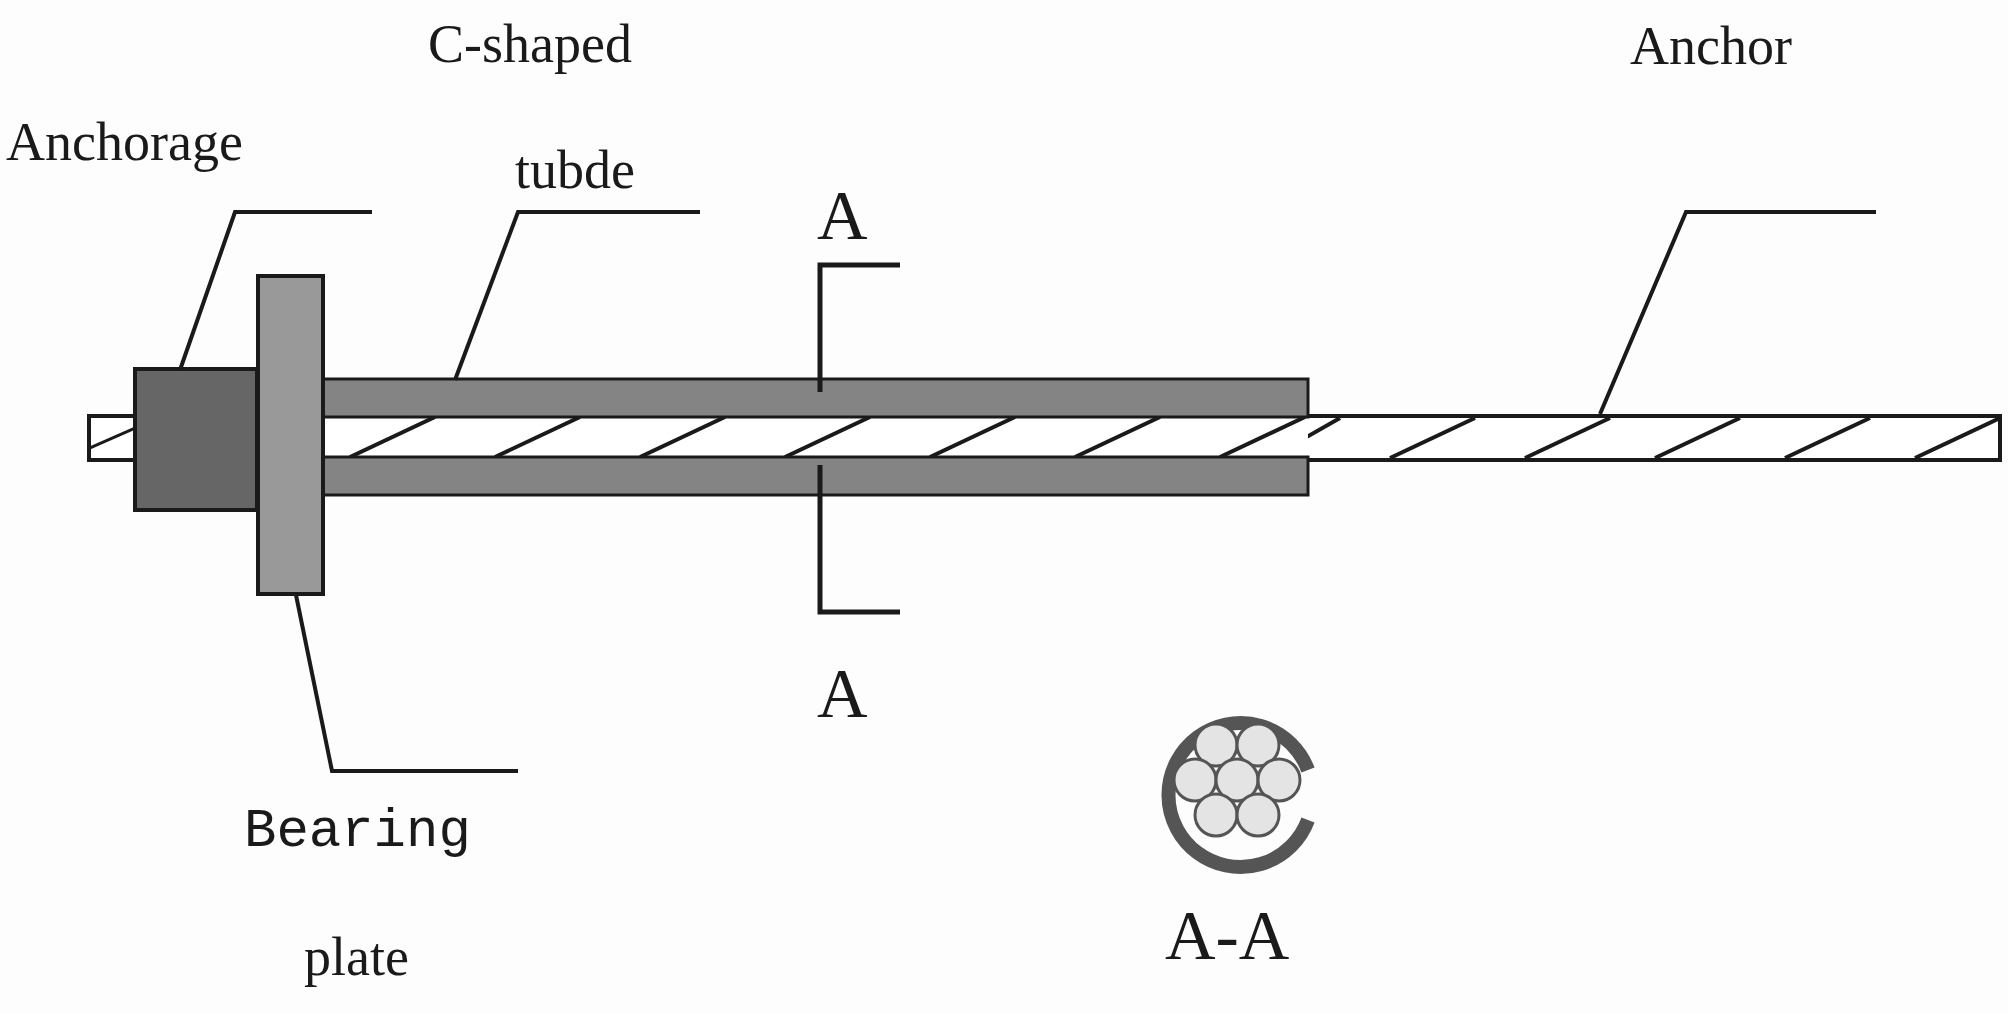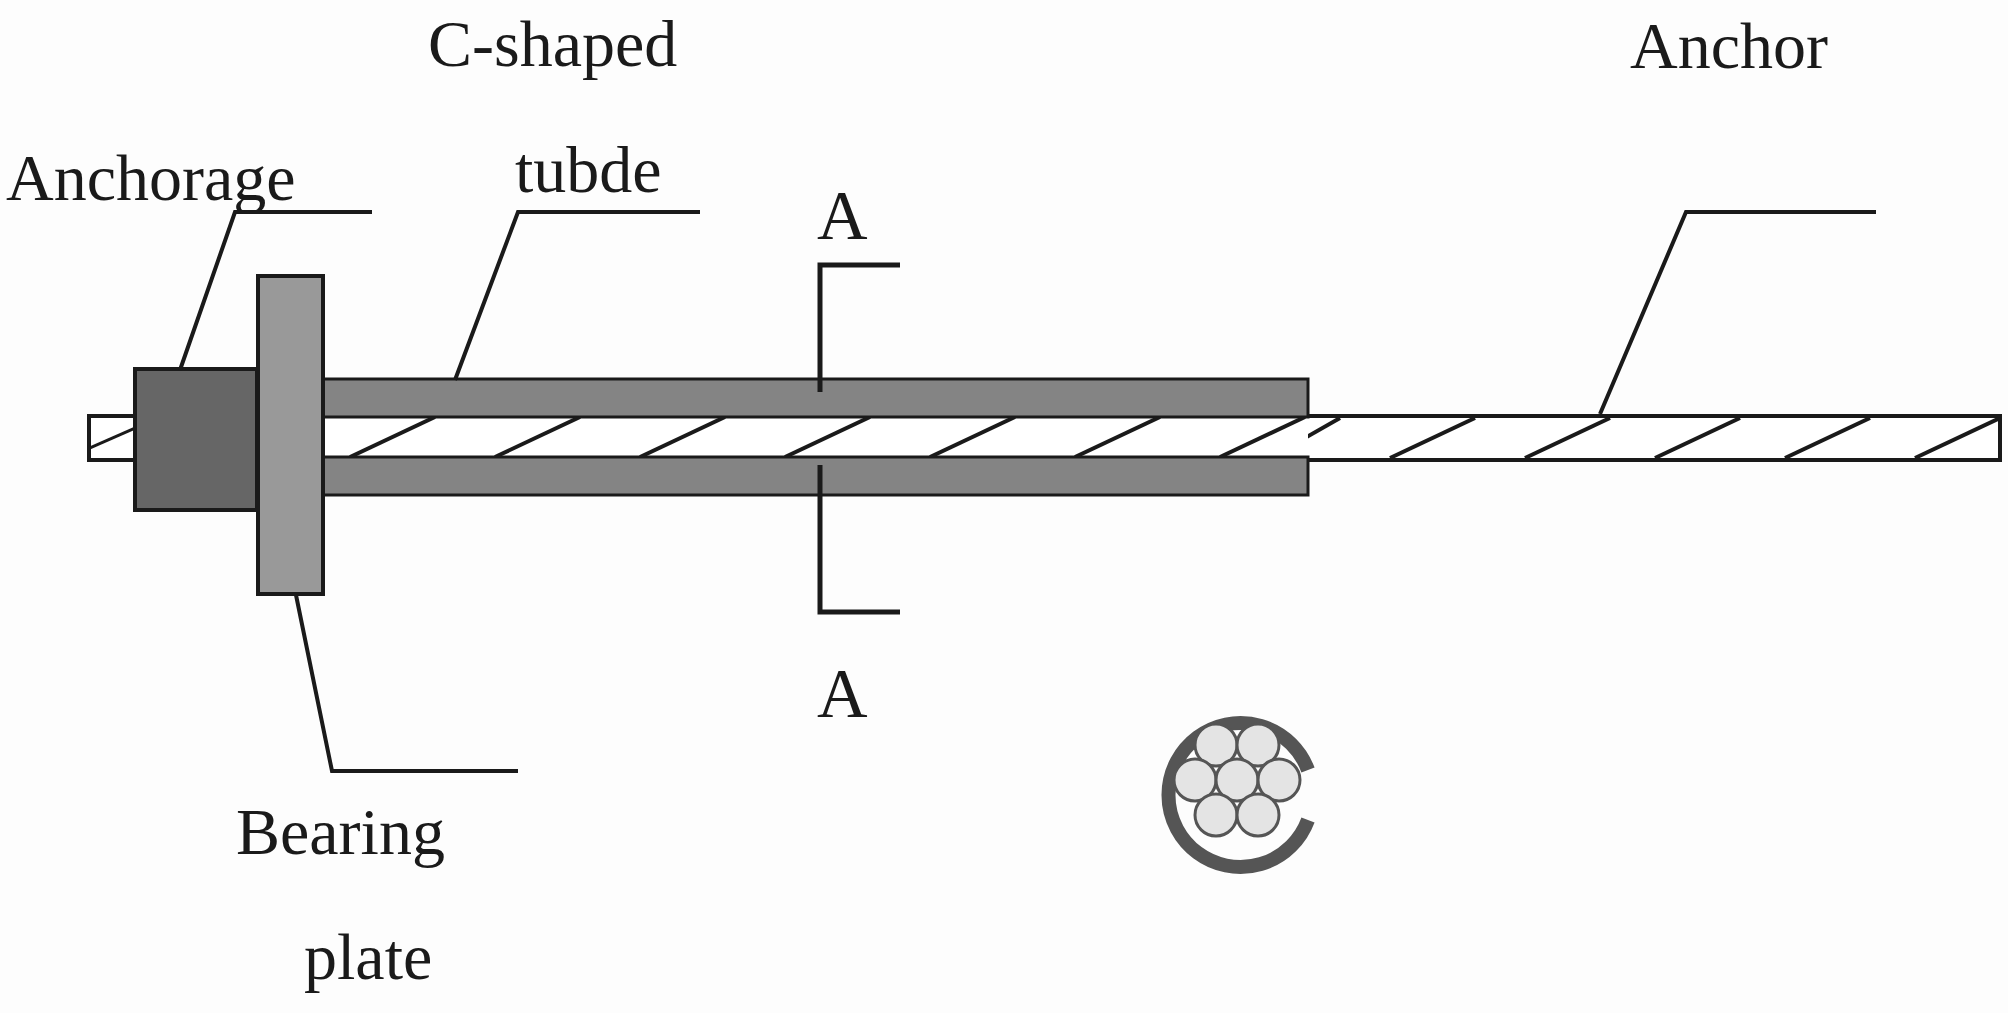--- a/index.html
+++ b/index.html
@@ -2,21 +2,21 @@
 <html><head>
   <meta charset="utf-8">
   <style>
     html, body { margin: 0; padding: 0; background: #fdfdfd; }
     .canvas { position: relative; width: 2008px; height: 1013px; overflow: hidden; background: #fdfdfd; }
     svg.drawing { position: absolute; left: 0; top: 0; }
     .label {
       position: absolute;
       font-family: "Liberation Serif", "DejaVu Serif", serif;
       color: #1a1a1a;
-      font-size: 66px;
+      font-size: 54px;
       line-height: 84px;
       white-space: nowrap;
     }
     .section-letter { font-size: 70px; line-height: 76px; }
   </style>
 </head>
 <body>
 
 <div class="canvas">
 
@@ -90,27 +90,28 @@
         <circle cx="1258" cy="745" r="21"></circle>
         <circle cx="1195" cy="780" r="21"></circle>
         <circle cx="1237" cy="780" r="21"></circle>
         <circle cx="1279" cy="780" r="21"></circle>
         <circle cx="1216" cy="815" r="21"></circle>
         <circle cx="1258" cy="815" r="21"></circle>
       </g>
     </g>
   </svg>
 
-  <div class="label" style="left:6px; top:100px;margin-top:36px;">Anchorage</div>
+  <div class="label" style="left:6px; top:100px;">Anchorage</div>
 
   <div class="label" style="left:428px; top:2px;">C-shaped</div>
   <div class="label" style="left:1630px; top:4px;">Anchor</div>
 
   <div class="label" style="left:515px; top:128px;">tubde</div>
 
-  <div class="label" style="left:236px; top:790px;">Bearing</div>
+  <div class="label" style="left:244px; top:790px;font-family:Liberation Mono, monospace;">Bearing</div>
   <div class="label" style="left:304px; top:915px;">plate</div>
 
   <div class="label section-letter" style="left:817px; top:178px;">A</div>
   <div class="label section-letter" style="left:817px; top:656px;">A</div>
 
+  <div class="label section-letter" style="left:1165px; top:898px;">A-A</div>
 
 </div>
 
 </body></html>

